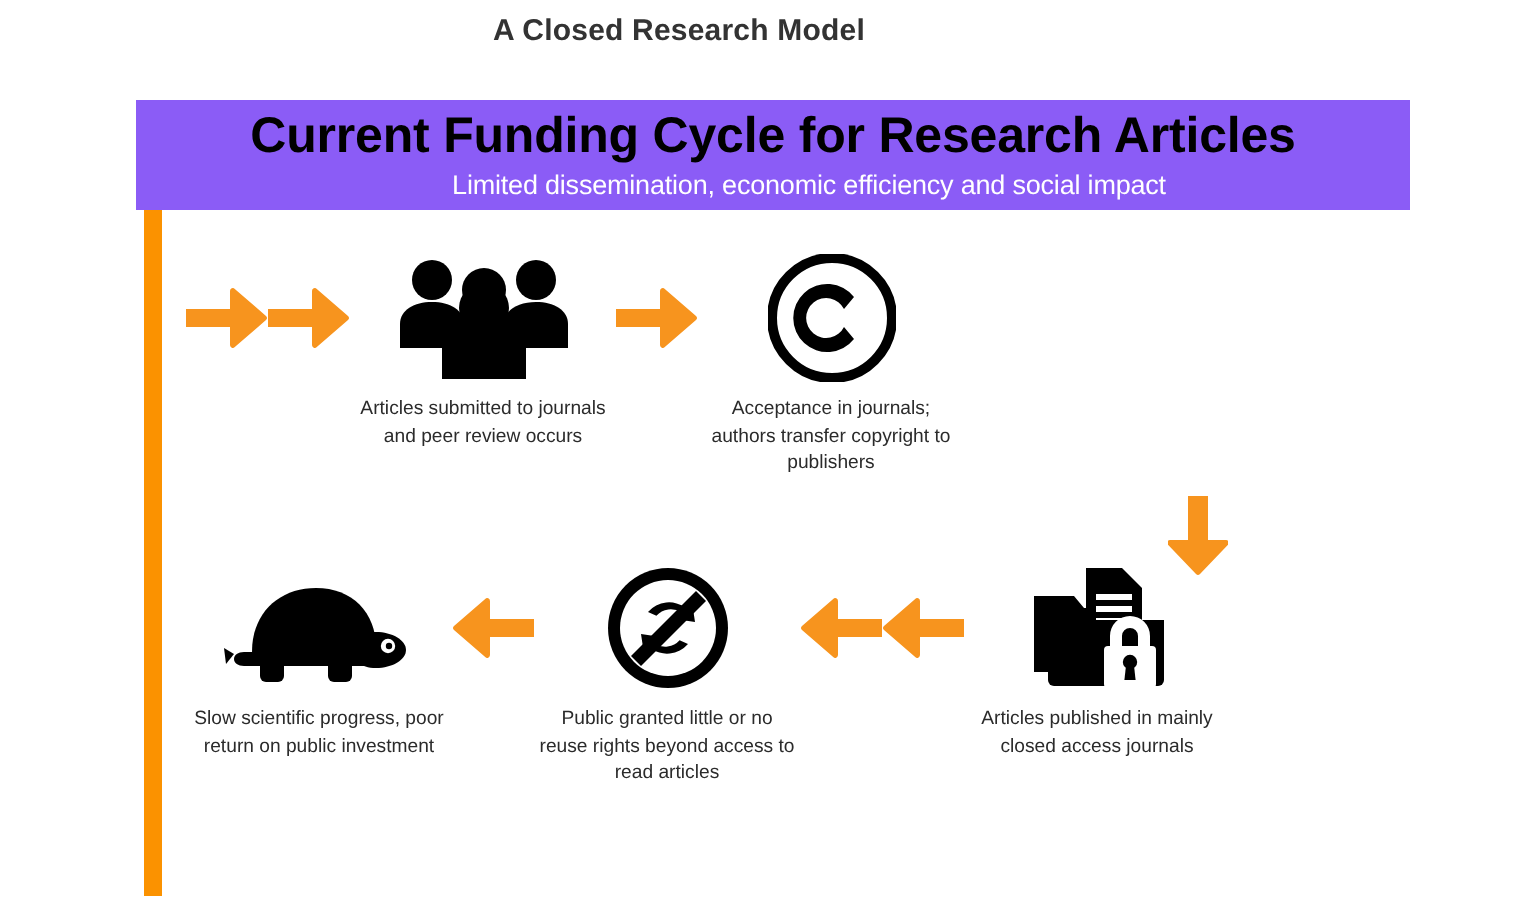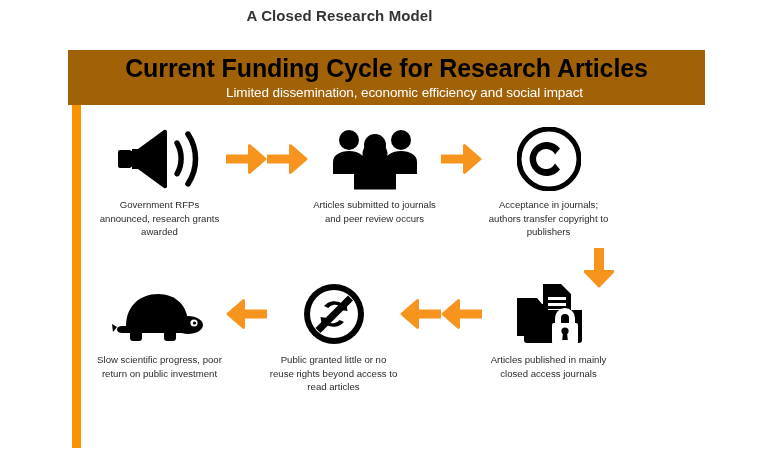--- a/index.html
+++ b/index.html
@@ -28,21 +28,21 @@
     letter-spacing: 0.1px;
   }
 
   
   .banner {
     position: absolute;
     left: 68px;
     top: 50px;
     width: 637px;
     height: 55px;
-    background: #a16207;
+    background: #8b5cf6;
     box-sizing: border-box;
     padding-top: 3px;
   }
   .banner-title {
     text-align: center;
     font-size: 25px;
     font-weight: bold;
     color: #000000;
     line-height: 30px;
     letter-spacing: -0.1px;
@@ -126,33 +126,20 @@
 <div class="page-heading">A Closed Research Model</div>
 
 <div class="banner">
   <div class="banner-title">Current Funding Cycle for Research Articles</div>
   <div class="banner-subtitle">Limited dissemination, economic efficiency and social impact</div>
 </div>
 <div class="banner-tail"></div>
 
 <div class="row row-1">
 
-  <div class="step">
-    <div class="step-icon">
-      <svg width="84" height="62" viewBox="0 0 84 62">
-        <g fill="#000000">
-          <path d="M2 22 h10 a10 10 0 0 1 0 18 H2 a2 2 0 0 1 -2 -2 V24 a2 2 0 0 1 2 -2 z"></path>
-          <path d="M14 21 h6 L46 2 a2 2 0 0 1 3 1.6 V58.4 a2 2 0 0 1 -3 1.6 L20 41 h-6 z"></path>
-          <path d="M57 13 a2.8 2.8 0 0 1 4.3 0.5 a34 34 0 0 1 0 34 a2.8 2.8 0 0 1 -4.5 -3.3 a28 28 0 0 0 0 -27.4 a2.8 2.8 0 0 1 0.2 -3.8 z"></path>
-          <path d="M68 4 a2.8 2.8 0 0 1 4.3 0.4 a48 48 0 0 1 0 53 a2.8 2.8 0 0 1 -4.6 -3.2 a42 42 0 0 0 0 -46.6 a2.8 2.8 0 0 1 0.3 -3.6 z"></path>
-        </g>
-      </svg>
-    </div>
-    <div class="step-caption">Government RFPs announced, research grants awarded</div>
-  </div>
 
   <div class="arrow">
     <svg width="41" height="30" viewBox="0 0 41 30">
       <path d="M0 10.5 H22 V1.5 a1.4 1.4 0 0 1 2.4 -1 L40 14 a1.4 1.4 0 0 1 0 2 L24.4 29.5 a1.4 1.4 0 0 1 -2.4 -1 V19.5 H0 z" fill="#f7941e"></path>
     </svg>
   </div>
 
 
   <div class="arrow">
     <svg width="41" height="30" viewBox="0 0 41 30">

